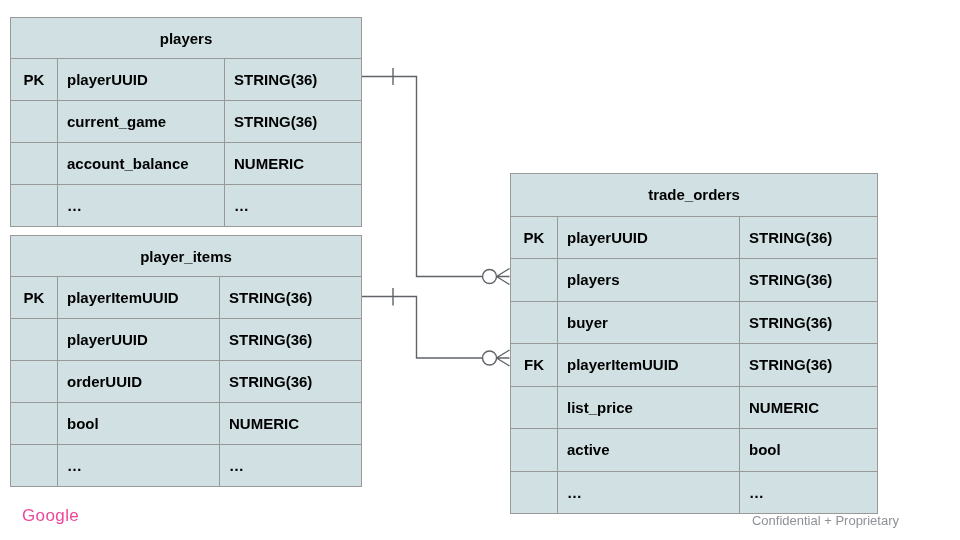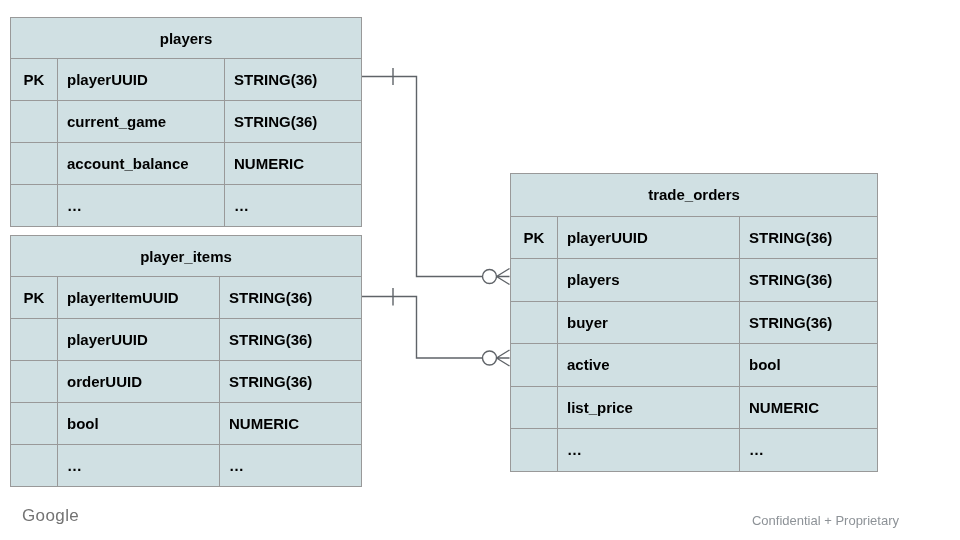--- a/index.html
+++ b/index.html
@@ -49,21 +49,21 @@
   #players       { left: 10px;  top: 17px;  width: 351px; }
   #player_items  { left: 10px;  top: 235px; width: 351px; border-radius: 16px; }
   #trade_orders  { left: 510px; top: 173px; width: 367px; }
   #trade_orders td { height: 41.5px; }
   .google-logo {
     position: absolute;
     left: 22px;
     top: 506px;
     font-size: 17px;
     letter-spacing: 0.4px;
-    color: #737373;
+    color: #ec4899;
     font-weight: 500;
   }
   .confidential {
     position: absolute;
     right: 61px;
     top: 513px;
     font-size: 13px;
     color: #8d9297;
   }
 </style>
@@ -177,31 +177,36 @@
       <td class="key-cell"></td>
       <td>players</td>
       <td>STRING(36)</td>
     </tr>
     <tr>
       <td class="key-cell"></td>
       <td>buyer</td>
       <td>STRING(36)</td>
     </tr>
     <tr>
+      <td class="key-cell">FK</td>
+      <td>playerItemUUID</td>
+      <td>STRING(36)</td>
+    </tr>
+    <tr>
+      <td class="key-cell"></td>
+      <td>list_price</td>
+      <td>NUMERIC</td>
+    </tr>
+    <tr>
       <td class="key-cell"></td>
       <td>active</td>
       <td>bool</td>
     </tr>
     <tr>
       <td class="key-cell"></td>
-      <td>list_price</td>
-      <td>NUMERIC</td>
-    </tr>
-    <tr>
-      <td class="key-cell"></td>
       <td>…</td>
       <td>…</td>
     </tr>
   </tbody>
     </table>
 
   <div class="google-logo">Google</div>
   <div class="confidential">Confidential + Proprietary</div>
 
 </div>

